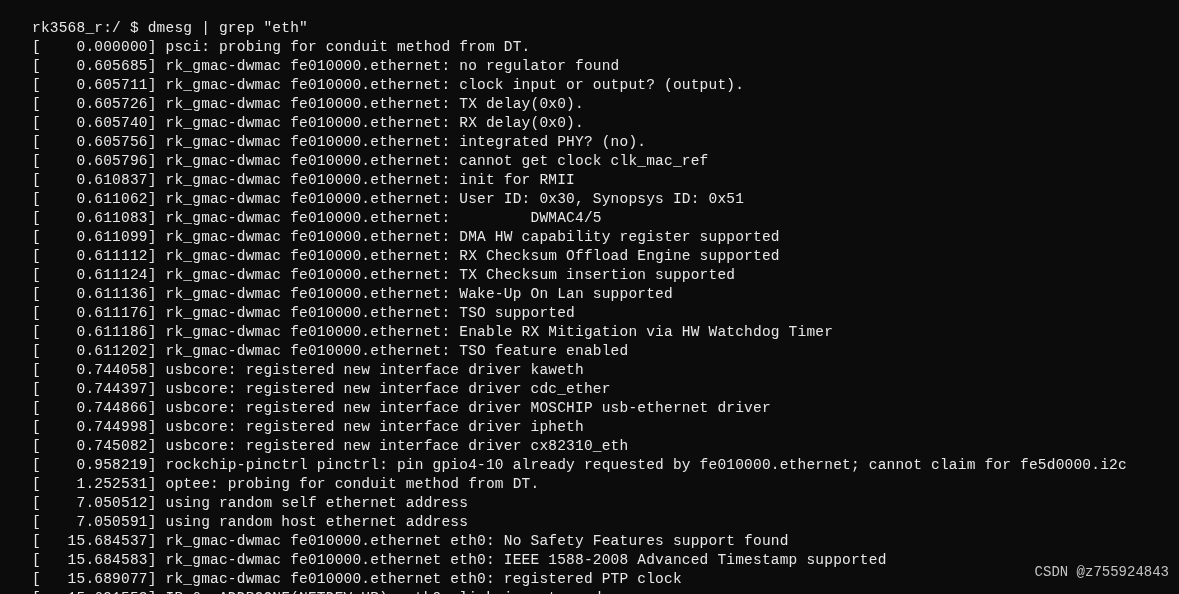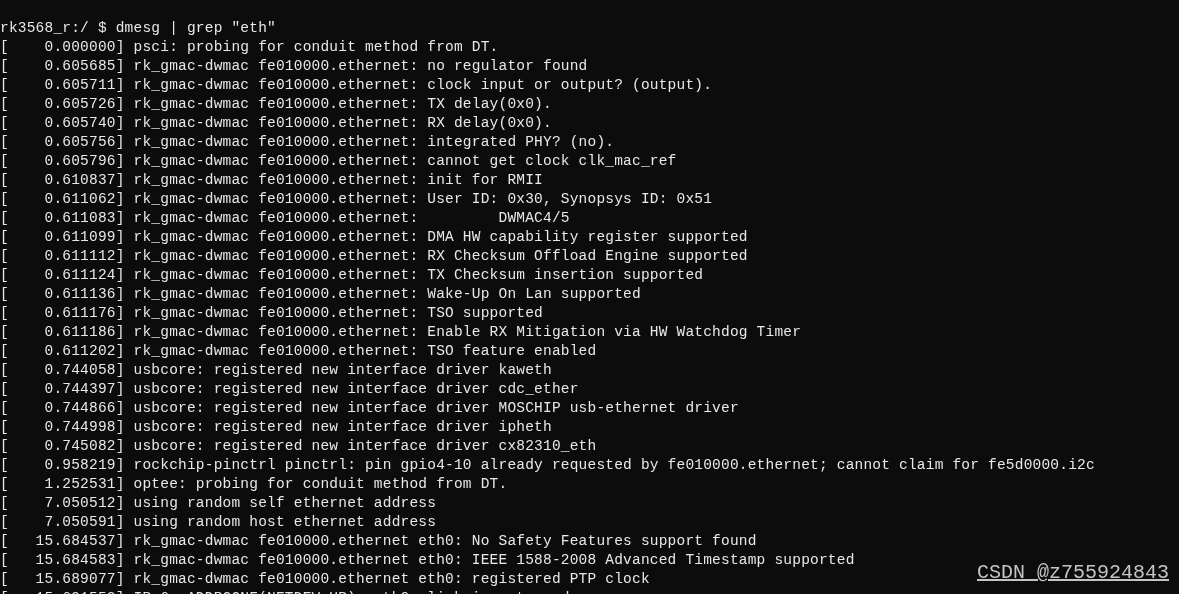--- a/index.html
+++ b/index.html
@@ -18,29 +18,29 @@
       height: 594px;
       overflow: hidden;
       position: relative;
     }
     .terminal {
       white-space: pre;
       letter-spacing: 0.2px;
     }
     .line {
       display: block;
+      margin-left: 32px;
     }
     .watermark {
       position: absolute;
       right: 10px;
       bottom: 12px;
       color: #d8d8d8;
-      font-size: 20px;
+      font-size: 14px;
       opacity: 0.9;
-      text-decoration: underline;
     }
   </style>
 </head>
 <body>
 
 <div class="terminal">
 <span class="line">rk3568_r:/ $ dmesg | grep "eth"</span><span class="line">[    0.000000] psci: probing for conduit method from DT.</span><span class="line">[    0.605685] rk_gmac-dwmac fe010000.ethernet: no regulator found</span><span class="line">[    0.605711] rk_gmac-dwmac fe010000.ethernet: clock input or output? (output).</span><span class="line">[    0.605726] rk_gmac-dwmac fe010000.ethernet: TX delay(0x0).</span><span class="line">[    0.605740] rk_gmac-dwmac fe010000.ethernet: RX delay(0x0).</span><span class="line">[    0.605756] rk_gmac-dwmac fe010000.ethernet: integrated PHY? (no).</span><span class="line">[    0.605796] rk_gmac-dwmac fe010000.ethernet: cannot get clock clk_mac_ref</span><span class="line">[    0.610837] rk_gmac-dwmac fe010000.ethernet: init for RMII</span><span class="line">[    0.611062] rk_gmac-dwmac fe010000.ethernet: User ID: 0x30, Synopsys ID: 0x51</span><span class="line">[    0.611083] rk_gmac-dwmac fe010000.ethernet:         DWMAC4/5</span><span class="line">[    0.611099] rk_gmac-dwmac fe010000.ethernet: DMA HW capability register supported</span><span class="line">[    0.611112] rk_gmac-dwmac fe010000.ethernet: RX Checksum Offload Engine supported</span><span class="line">[    0.611124] rk_gmac-dwmac fe010000.ethernet: TX Checksum insertion supported</span><span class="line">[    0.611136] rk_gmac-dwmac fe010000.ethernet: Wake-Up On Lan supported</span><span class="line">[    0.611176] rk_gmac-dwmac fe010000.ethernet: TSO supported</span><span class="line">[    0.611186] rk_gmac-dwmac fe010000.ethernet: Enable RX Mitigation via HW Watchdog Timer</span><span class="line">[    0.611202] rk_gmac-dwmac fe010000.ethernet: TSO feature enabled</span><span class="line">[    0.744058] usbcore: registered new interface driver kaweth</span><span class="line">[    0.744397] usbcore: registered new interface driver cdc_ether</span><span class="line">[    0.744866] usbcore: registered new interface driver MOSCHIP usb-ethernet driver</span><span class="line">[    0.744998] usbcore: registered new interface driver ipheth</span><span class="line">[    0.745082] usbcore: registered new interface driver cx82310_eth</span><span class="line">[    0.958219] rockchip-pinctrl pinctrl: pin gpio4-10 already requested by fe010000.ethernet; cannot claim for fe5d0000.i2c</span><span class="line">[    1.252531] optee: probing for conduit method from DT.</span><span class="line">[    7.050512] using random self ethernet address</span><span class="line">[    7.050591] using random host ethernet address</span><span class="line">[   15.684537] rk_gmac-dwmac fe010000.ethernet eth0: No Safety Features support found</span><span class="line">[   15.684583] rk_gmac-dwmac fe010000.ethernet eth0: IEEE 1588-2008 Advanced Timestamp supported</span><span class="line">[   15.689077] rk_gmac-dwmac fe010000.ethernet eth0: registered PTP clock</span><span class="line">[   15.691553] IPv6: ADDRCONF(NETDEV_UP): eth0: link is not ready</span>
 </div>
 
 <div class="watermark">CSDN @z755924843</div>

